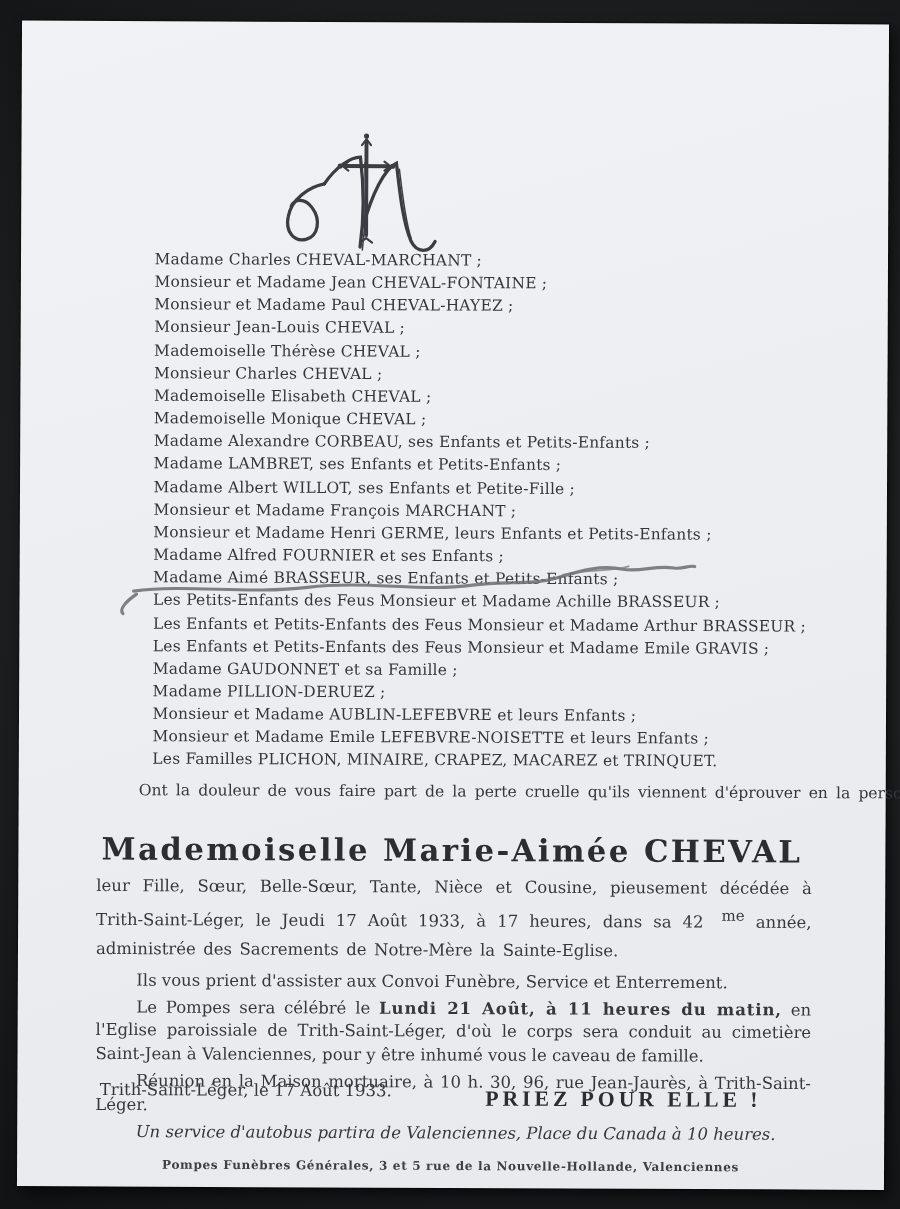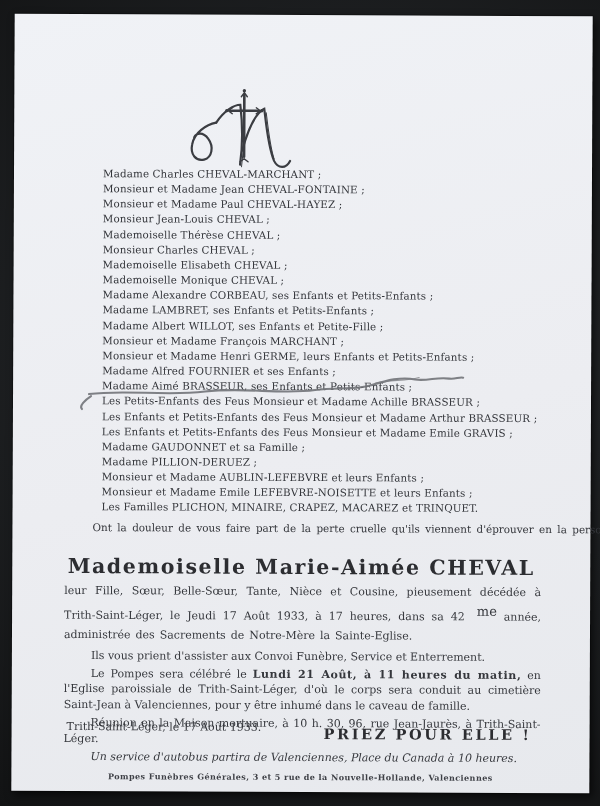--- a/index.html
+++ b/index.html
@@ -28,26 +28,26 @@
     white-space:nowrap;word-spacing:2.1px;color:#34363b;}
   
   .title{position:absolute;left:0;top:540px;width:100%;text-align:center;
     font-size:20.5px;font-weight:bold;letter-spacing:1.6px;color:#2c2d31;}
   
   .obituary{position:absolute;left:52px;top:567px;width:477px;
     font-size:11px;color:#35373c;text-align:justify;}
   .obituary p{margin:0;}
   .p1{line-height:19.3px;word-spacing:1.5px;}
   .p-tight{line-height:15.4px;text-indent:27px;margin-top:3px !important;}
-  .p1 sup{font-size:13px;vertical-align:super;margin-left:12px;}
+  .p1 sup{font-size:10px;vertical-align:super;margin-left:12px;}
   .bold{font-weight:bold;letter-spacing:.6px;}
   .italic{font-style:italic;}
   
   .priez{position:absolute;left:312px;top:710px;font-size:14.5px;font-weight:bold;
-    letter-spacing:2.6px;color:#2c2d31;white-space:nowrap;}
+    letter-spacing:2.6px;color:#2c2d31;white-space:nowrap;font-family:Liberation Serif, serif;}
   .dateline{position:absolute;left:55px;top:706px;font-size:11px;color:#34363b;text-align:right;}
   .footer{position:absolute;left:0;top:757px;width:100%;text-align:center;
     font-size:8px;font-weight:bold;letter-spacing:.45px;color:#3d3f45;}
 </style>
 </head>
 <body>
 
 <div class="paper">
 
   <div class="monogram">
@@ -108,21 +108,21 @@
     </g>
   </svg>
 
   <div class="intro">Ont la douleur de vous faire part de la perte cruelle qu'ils viennent d'éprouver en la personne de</div>
 
   <div class="title">Mademoiselle Marie-Aimée CHEVAL</div>
 
   <div class="obituary">
     <p class="p1"><span>leur Fille, Sœur, Belle-Sœur, Tante, Nièce et Cousine, pieusement décédée à Trith-Saint-Léger, le Jeudi 17 Août 1933, à 17 heures, dans sa 42</span><sup>me</sup><span> année, administrée des Sacrements de Notre-Mère la Sainte-Eglise.</span></p>
     <p class="p-tight">Ils vous prient d'assister aux Convoi Funèbre, Service et Enterrement.</p>
-    <p class="p-tight"><span>Le Pompes sera célébré le </span><span class="bold">Lundi 21 Août, à 11 heures du matin,</span><span> en l'Eglise paroissiale de Trith-Saint-Léger, d'où le corps sera conduit au cimetière Saint-Jean à Valenciennes, pour y être inhumé dans le caveau de famille.</span></p>
+    <p class="p-tight"><span>Le Pompes sera célébré le </span><span class="bold">Lundi 21 Août, à 11 heures du matin,</span><span> en l'Eglise paroissiale de Trith-Saint-Léger, d'où le corps sera conduit au cimetière Saint-Jean à Valenciennes, pour y être inhumé vous le caveau de famille.</span></p>
     <p class="p-tight">Réunion en la Maison mortuaire, à 10 h. 30, 96, rue Jean-Jaurès, à Trith-Saint-Léger.</p>
     <p class="p-tight italic">Un service d'autobus partira de Valenciennes, Place du Canada à 10 heures.</p>
   </div>
 
   <div class="priez">PRIEZ POUR ELLE !</div>
   <div class="dateline">Trith-Saint-Léger, le 17 Août 1933.</div>
   <div class="footer">Pompes Funèbres Générales, 3 et 5 rue de la Nouvelle-Hollande, Valenciennes</div>
 
 </div>
 

